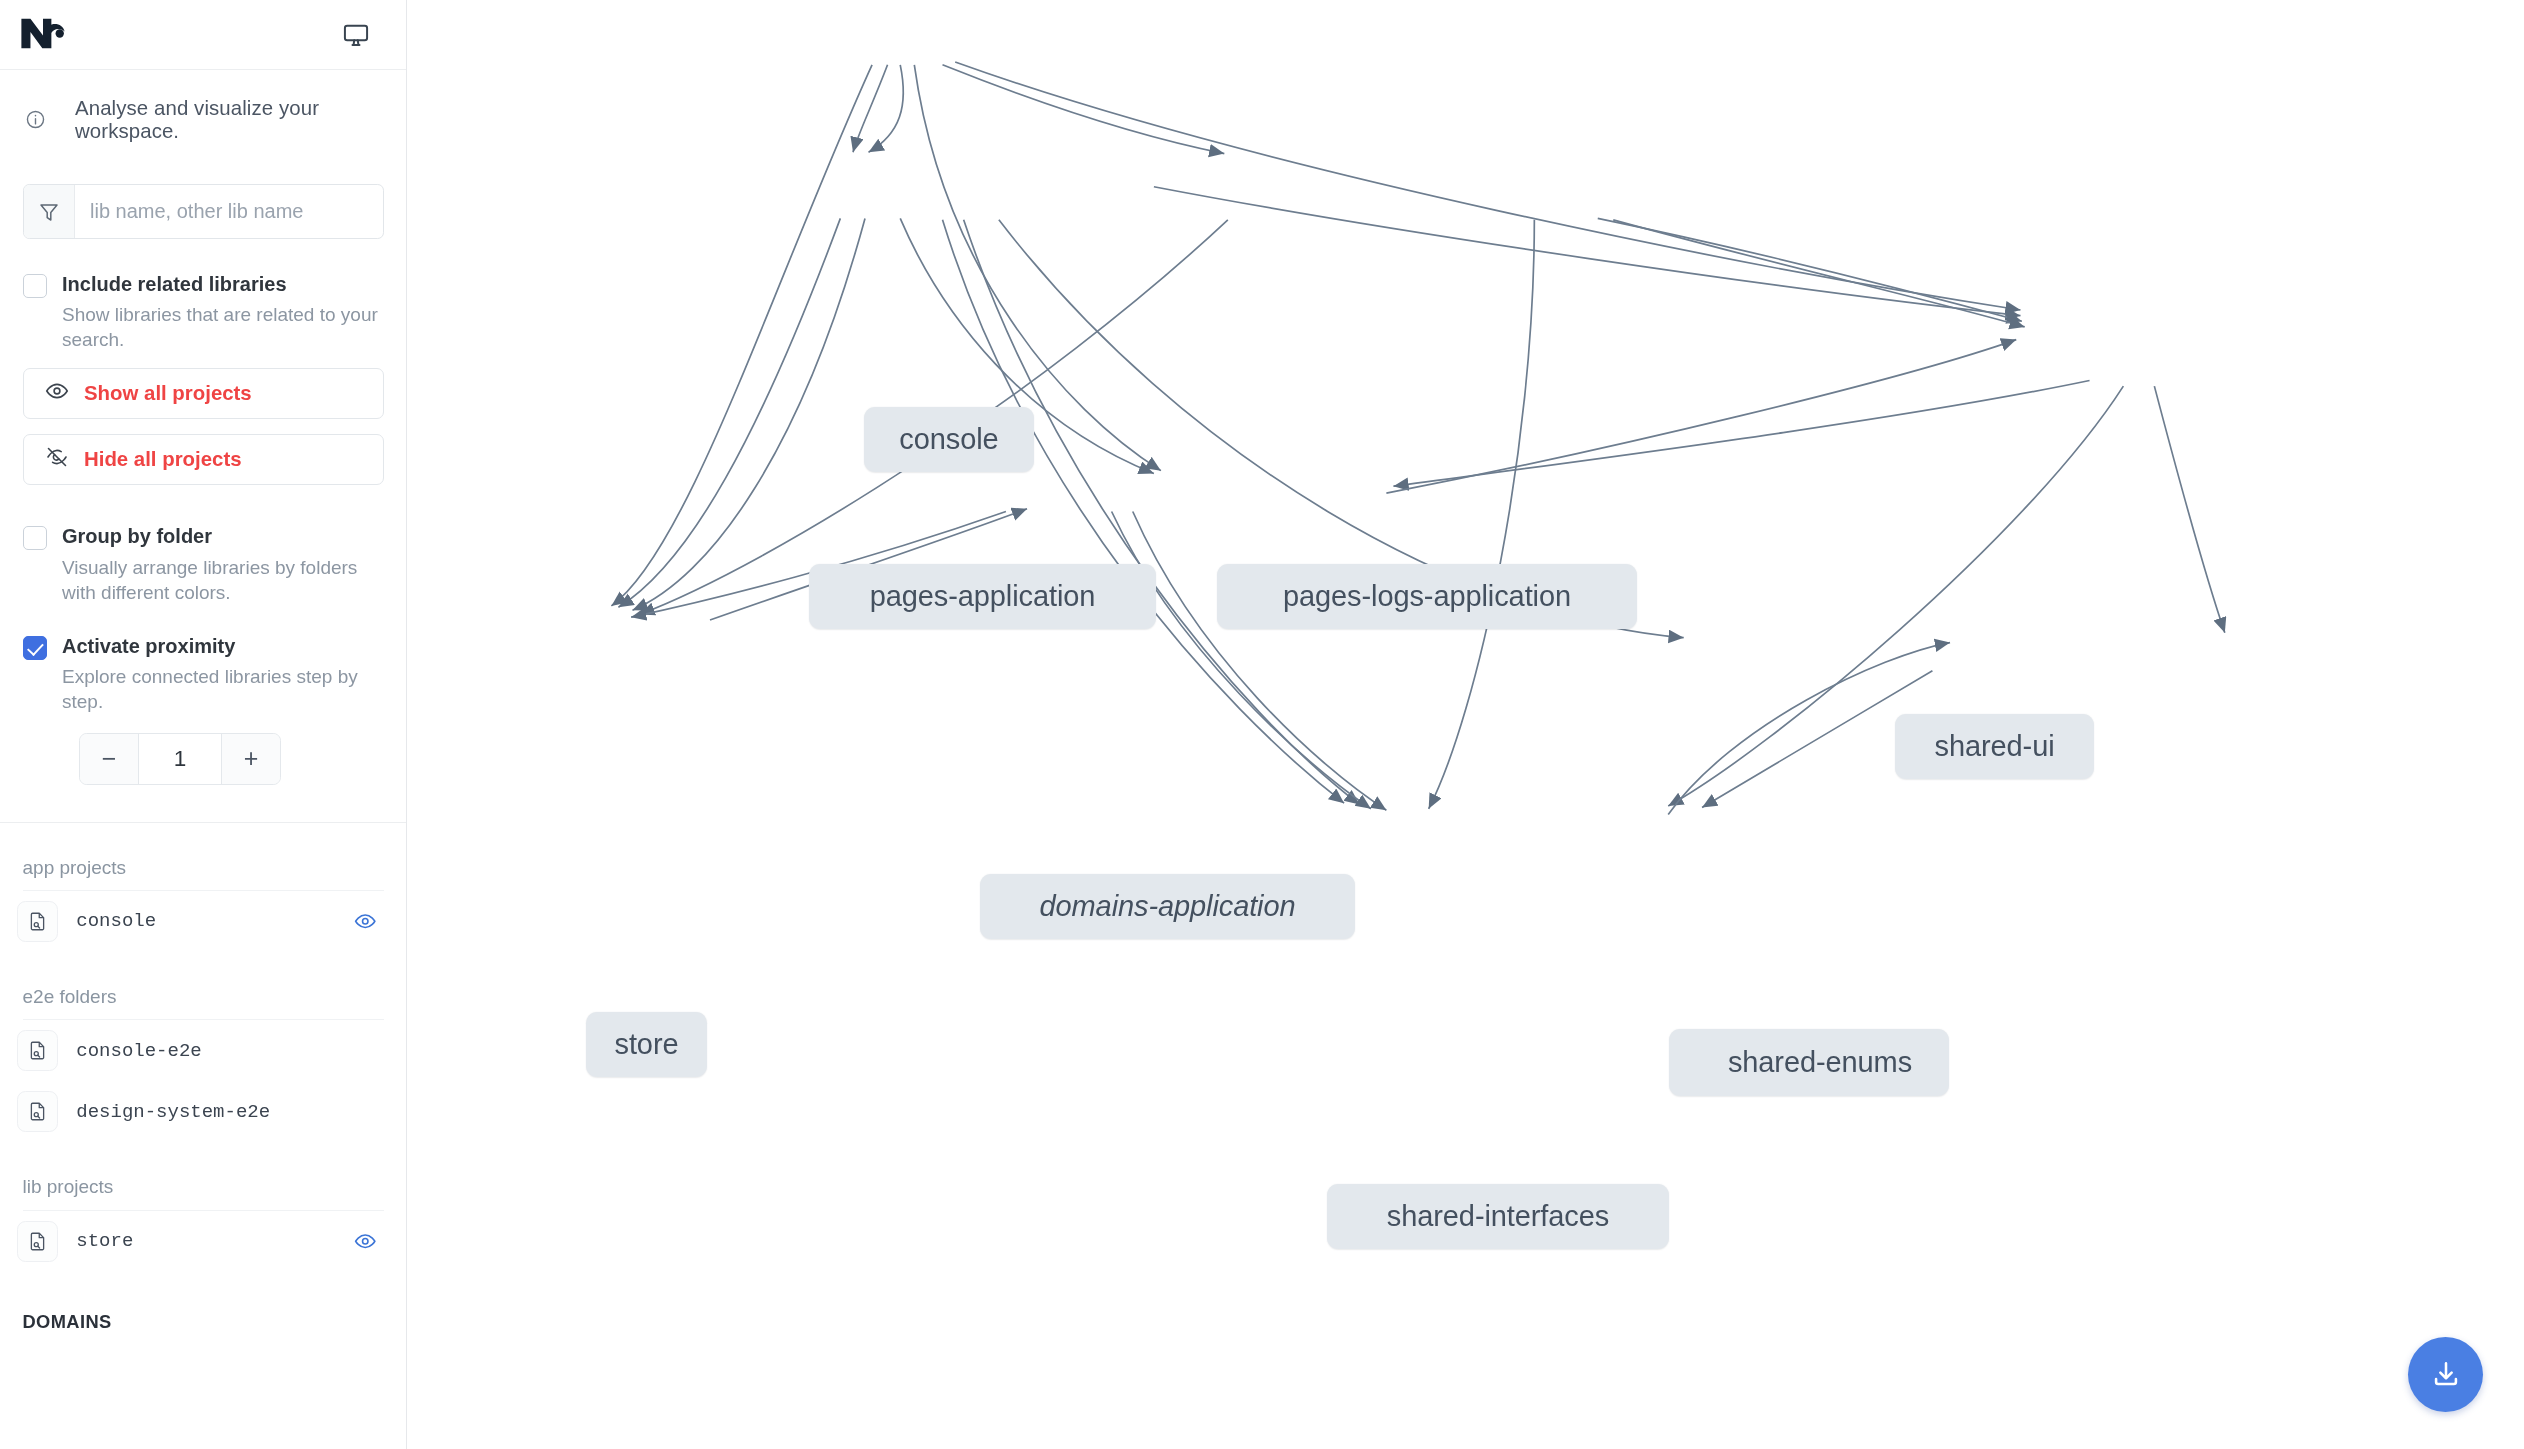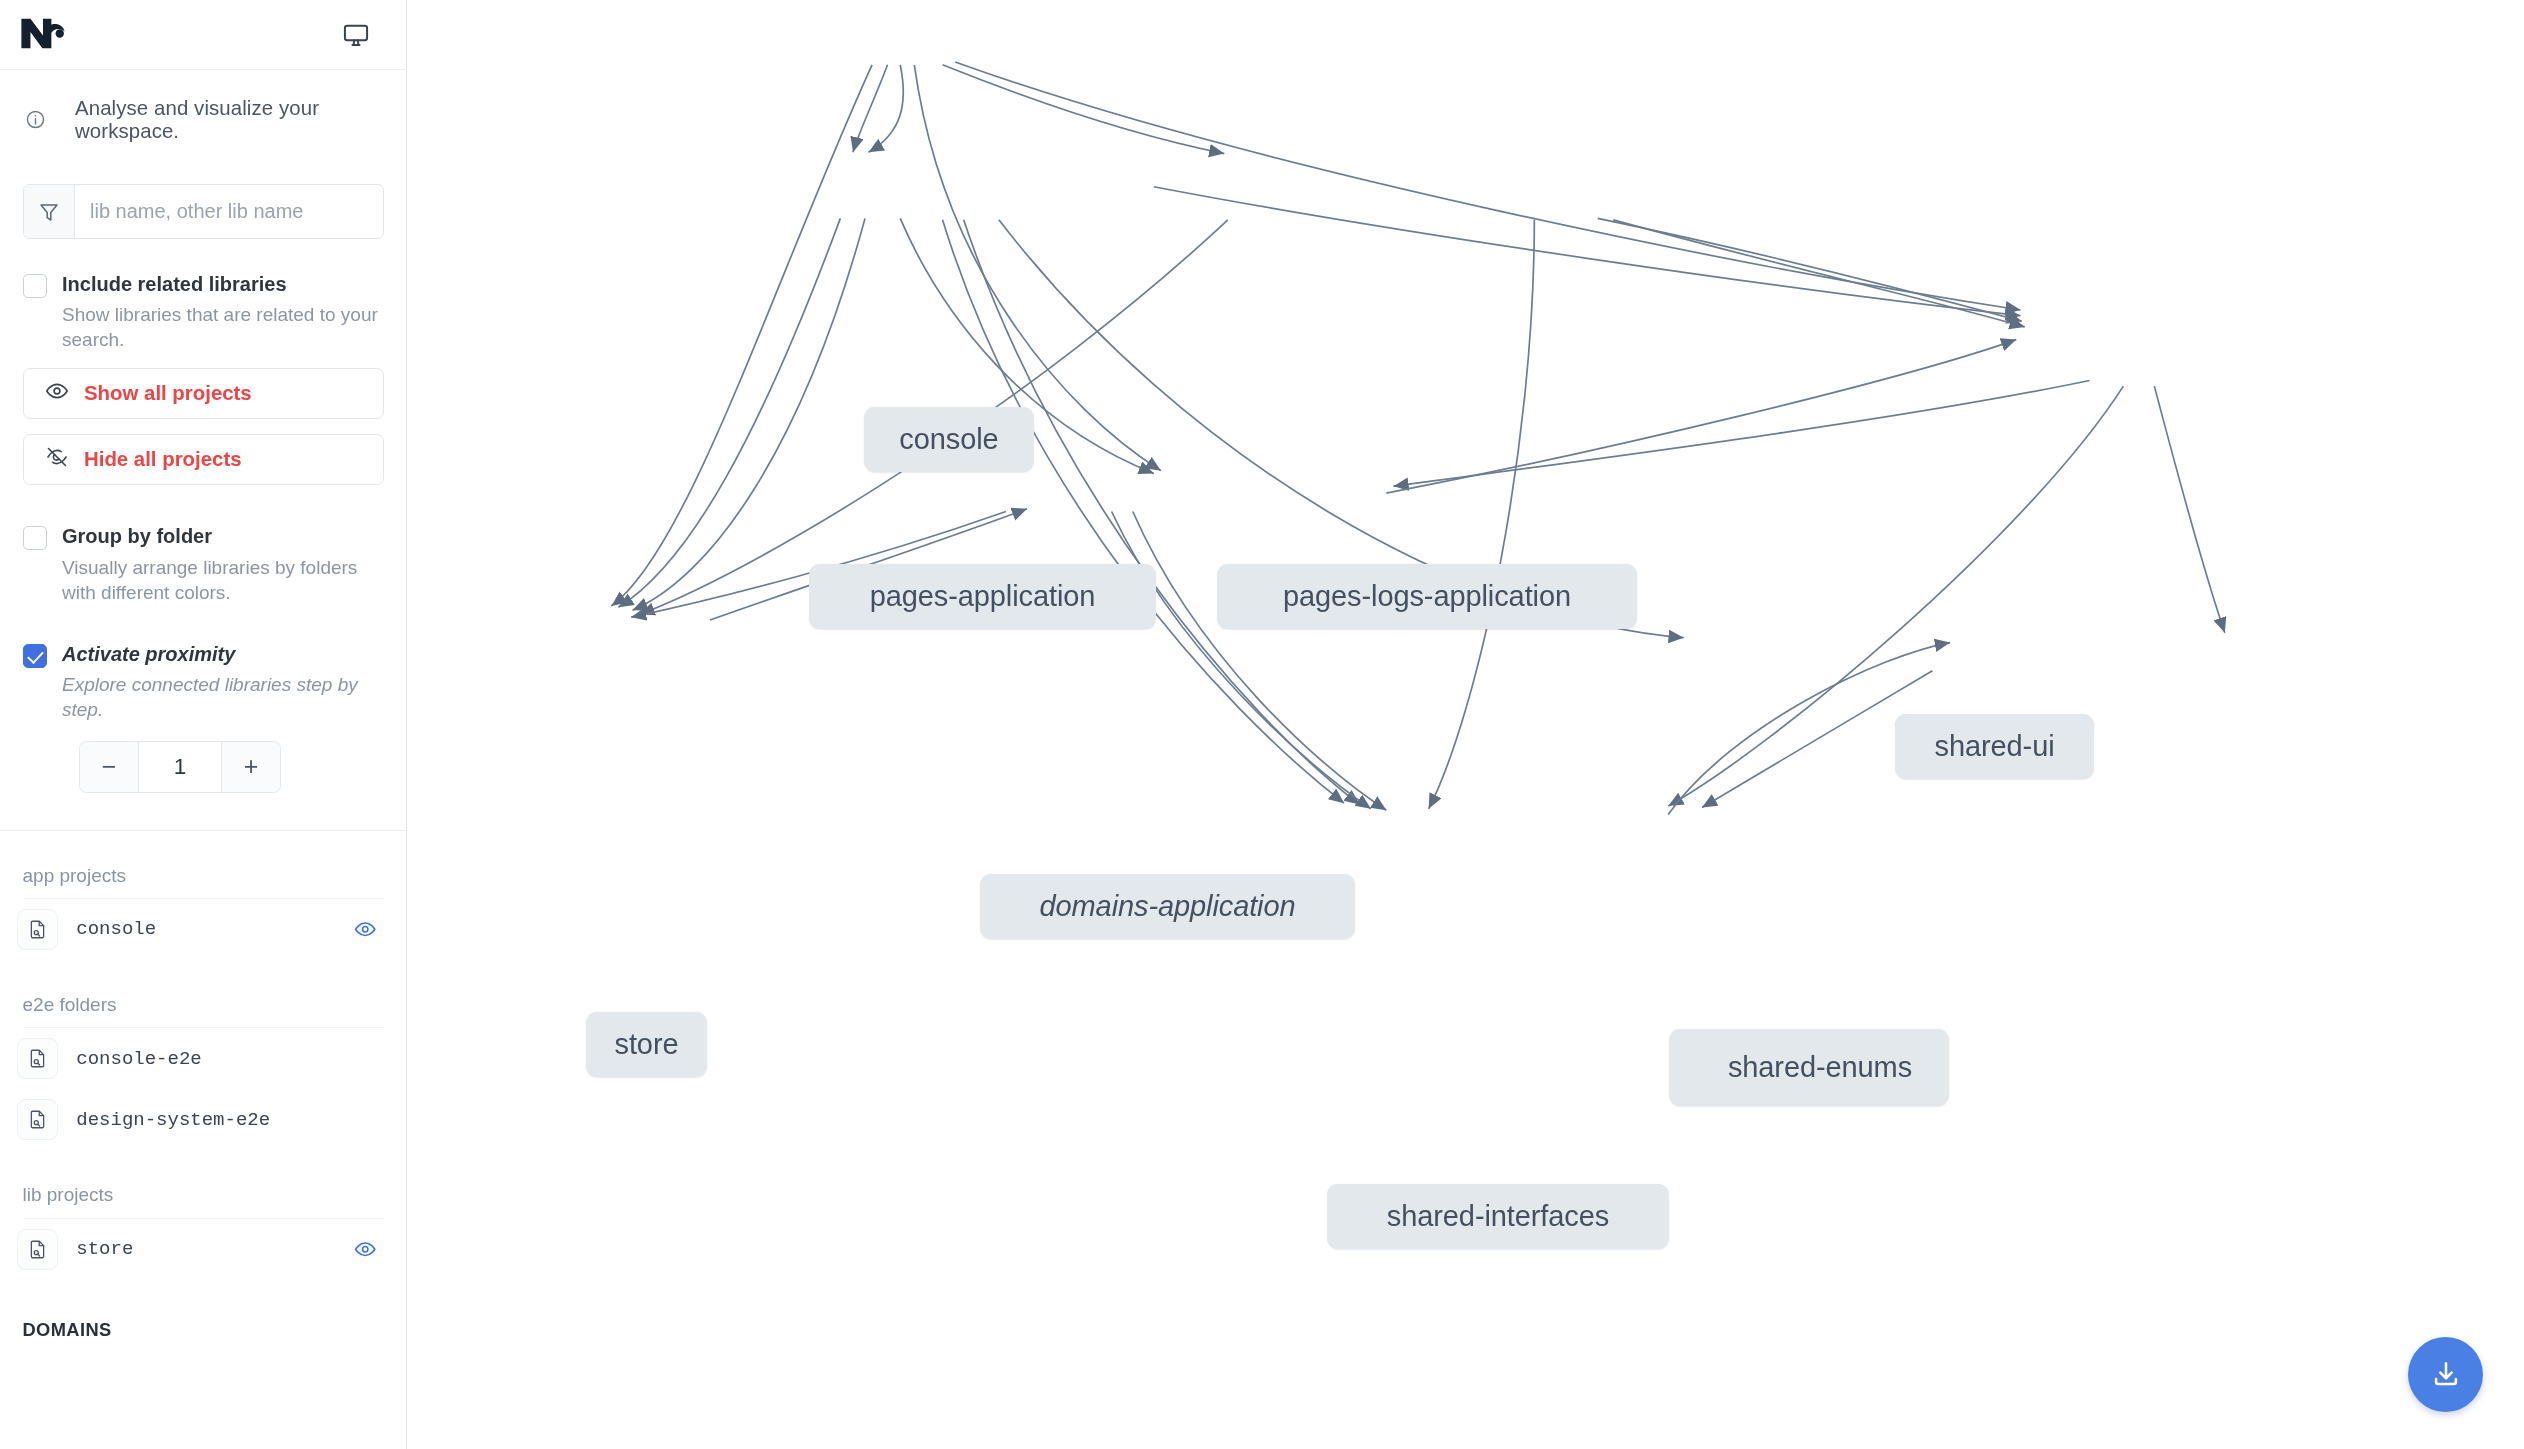--- a/index.html
+++ b/index.html
@@ -327,21 +327,21 @@
     
     <div class="chk-block" style="margin-top:38px;">
       <span class="chk-box"></span>
       <span class="chk-texts">
         <div class="chk-title">Group by folder</div>
         <div class="chk-desc">Visually arrange libraries by folders with different colors.</div>
       </span>
     </div>
 
     
-    <div class="chk-block" style="margin-top:36px;font-style:italic;">
+    <div class="chk-block" style="margin-top:28px;">
       <span class="chk-box checked"></span>
       <span class="chk-texts">
         <div class="chk-title">Activate proximity</div>
         <div class="chk-desc">Explore connected libraries step by step.</div>
       </span>
     </div>
 
     <div class="stepper">
       <span class="step-btn minus">−</span>
       <span class="step-val">1</span>
@@ -487,21 +487,21 @@
     <div class="node" style="left:402px; top:564px; width:347px; height:65px;">pages-application</div>
 
     <div class="node" style="left:810px; top:564px; width:420px; height:65px;">pages-logs-application</div>
 
     <div class="node" style="left:1488px; top:714px; width:199px; height:65px;">shared-ui</div>
 
     <div class="node" style="left:573px; top:874px; width:375px; height:65px;font-style:italic;">domains-application</div>
 
     <div class="node" style="left:179px; top:1012px; width:121px; height:65px;">store</div>
 
-    <div class="node" style="left:1262px; top:1029px; width:280px; height:77px;padding-left:22px;">shared-enums</div>
+    <div class="node" style="left:1262px; top:1029px; width:280px; height:67px;padding-left:22px;">shared-enums</div>
 
     <div class="node" style="left:920px; top:1184px; width:342px; height:65px;">shared-interfaces</div>
 
     <div class="fab">
       <span>
         <svg width="34" height="34" viewBox="0 0 24 24" fill="none" stroke="#ffffff" stroke-width="1.8" stroke-linecap="round" stroke-linejoin="round">
           <path d="M12 4.5v10"></path>
           <path d="M8 11l4 4 4-4"></path>
           <path d="M5 15.5v2.2a1.4 1.4 0 001.4 1.4h11.2a1.4 1.4 0 001.4-1.4v-2.2"></path>
         </svg>

